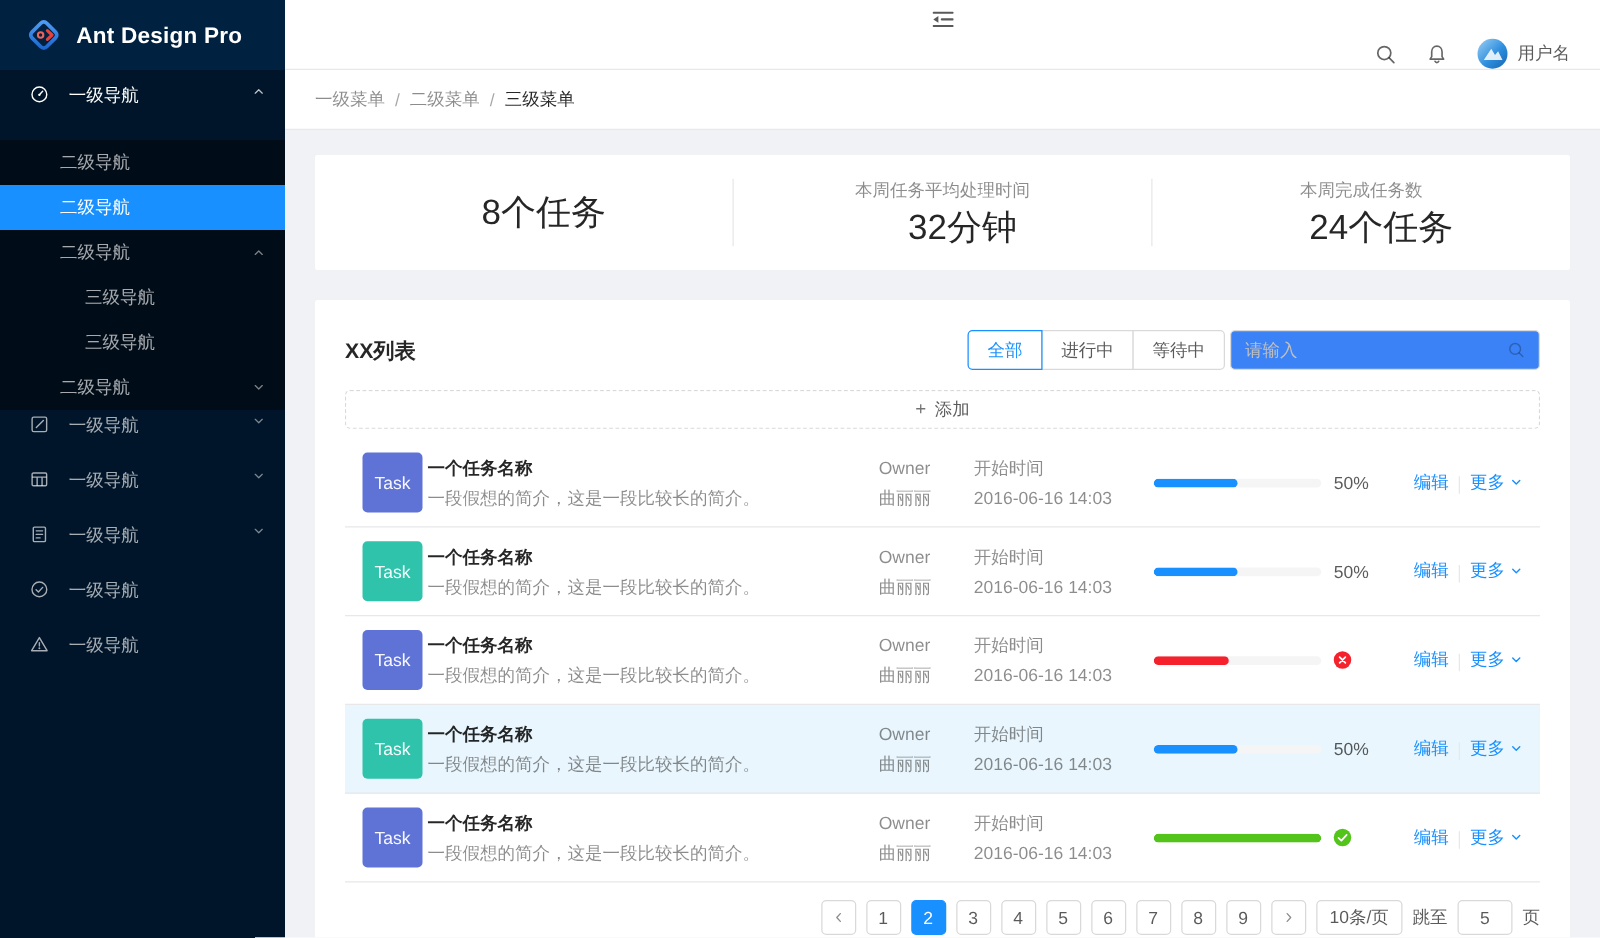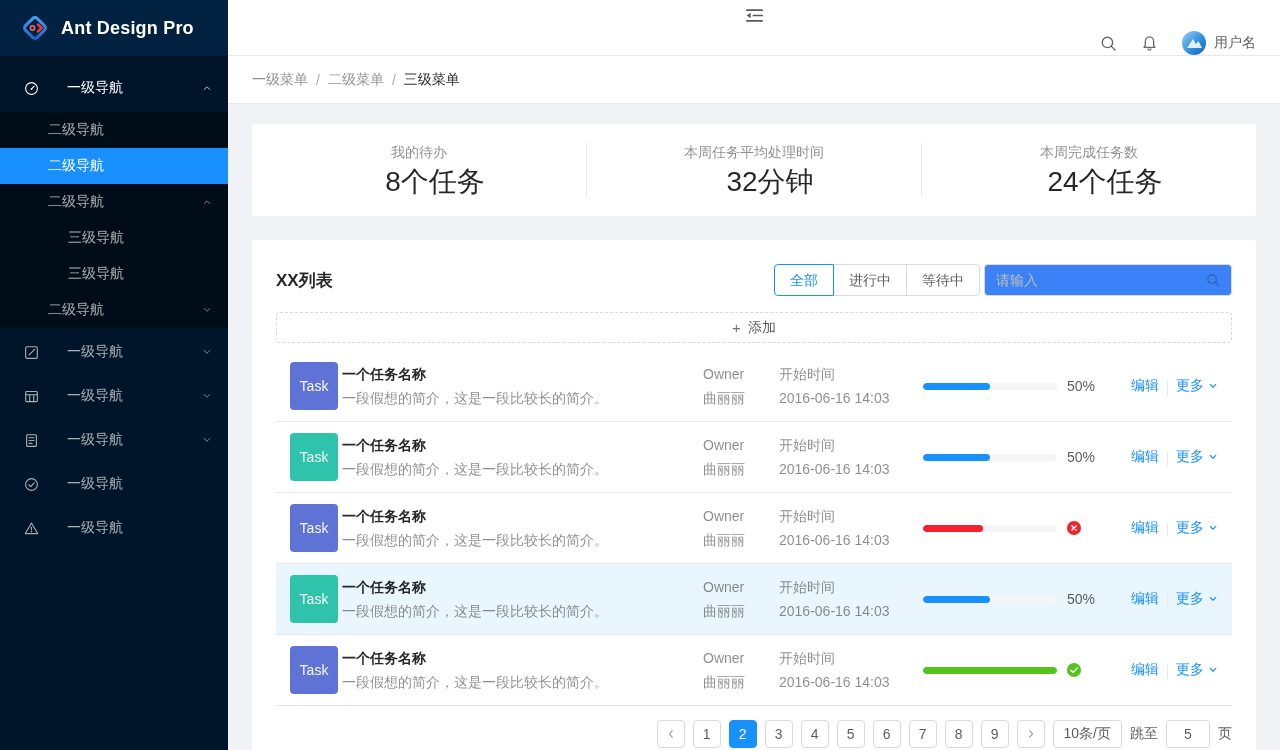--- a/index.html
+++ b/index.html
@@ -9,21 +9,21 @@
     font-size:14px; color:rgba(0,0,0,.65);
     background:#f0f2f5; display:flex;
   }
   svg { display:block; }
 
   
   .sidebar { width:228px; flex:none; background:#001529; display:flex; flex-direction:column; z-index:10; }
   .logo { height:56px; background:#002140; display:flex; align-items:center; padding-left:20px; gap:11px; cursor:pointer; }
   .logo-title { color:#fff; font-size:18px; font-weight:bold; letter-spacing:.2px; white-space:nowrap; }
   .menu { padding-top:8px; flex:1; color:rgba(255,255,255,.65); }
-  .menu-group { height:40px; margin:4px 0; display:flex; align-items:center; padding:0 16px 0 24px; gap:28px; cursor:pointer; }
+  .menu-group { height:40px; margin:4px 0; display:flex; align-items:flex-start; padding:0 16px 0 24px; gap:16px; cursor:pointer; }
   .menu-group.active { color:#fff; }
   .menu-group .gicon { flex:none; }
   .submenu { background:#000c17; }
   .menu-item { height:36px; display:flex; align-items:center; padding:0 16px 0 48px; cursor:pointer; }
   .menu-item.l3 { padding-left:68px; }
   .menu-item.selected { background:#1890ff; color:#fff; }
   .chev-slot { margin-left:auto; opacity:.75; }
 
   
   .main { flex:1; display:flex; flex-direction:column; min-width:0; }
@@ -259,21 +259,20 @@
     <span class="crumb-sep">/</span>
     <span class="crumb">二级菜单</span>
     <span class="crumb-sep">/</span>
     <span class="crumb current">三级菜单</span>
   </div>
 
   <div class="content">
 
     <div class="stats-card">
       <div class="stat">
-        <div class="stat-label">我的待办</div>
         <div class="stat-value">8个任务</div>
       </div>
       <div class="stat-divider"></div>
       <div class="stat">
         <div class="stat-label">本周任务平均处理时间</div>
         <div class="stat-value">32分钟</div>
       </div>
       <div class="stat-divider"></div>
       <div class="stat">
         <div class="stat-label">本周完成任务数</div>

